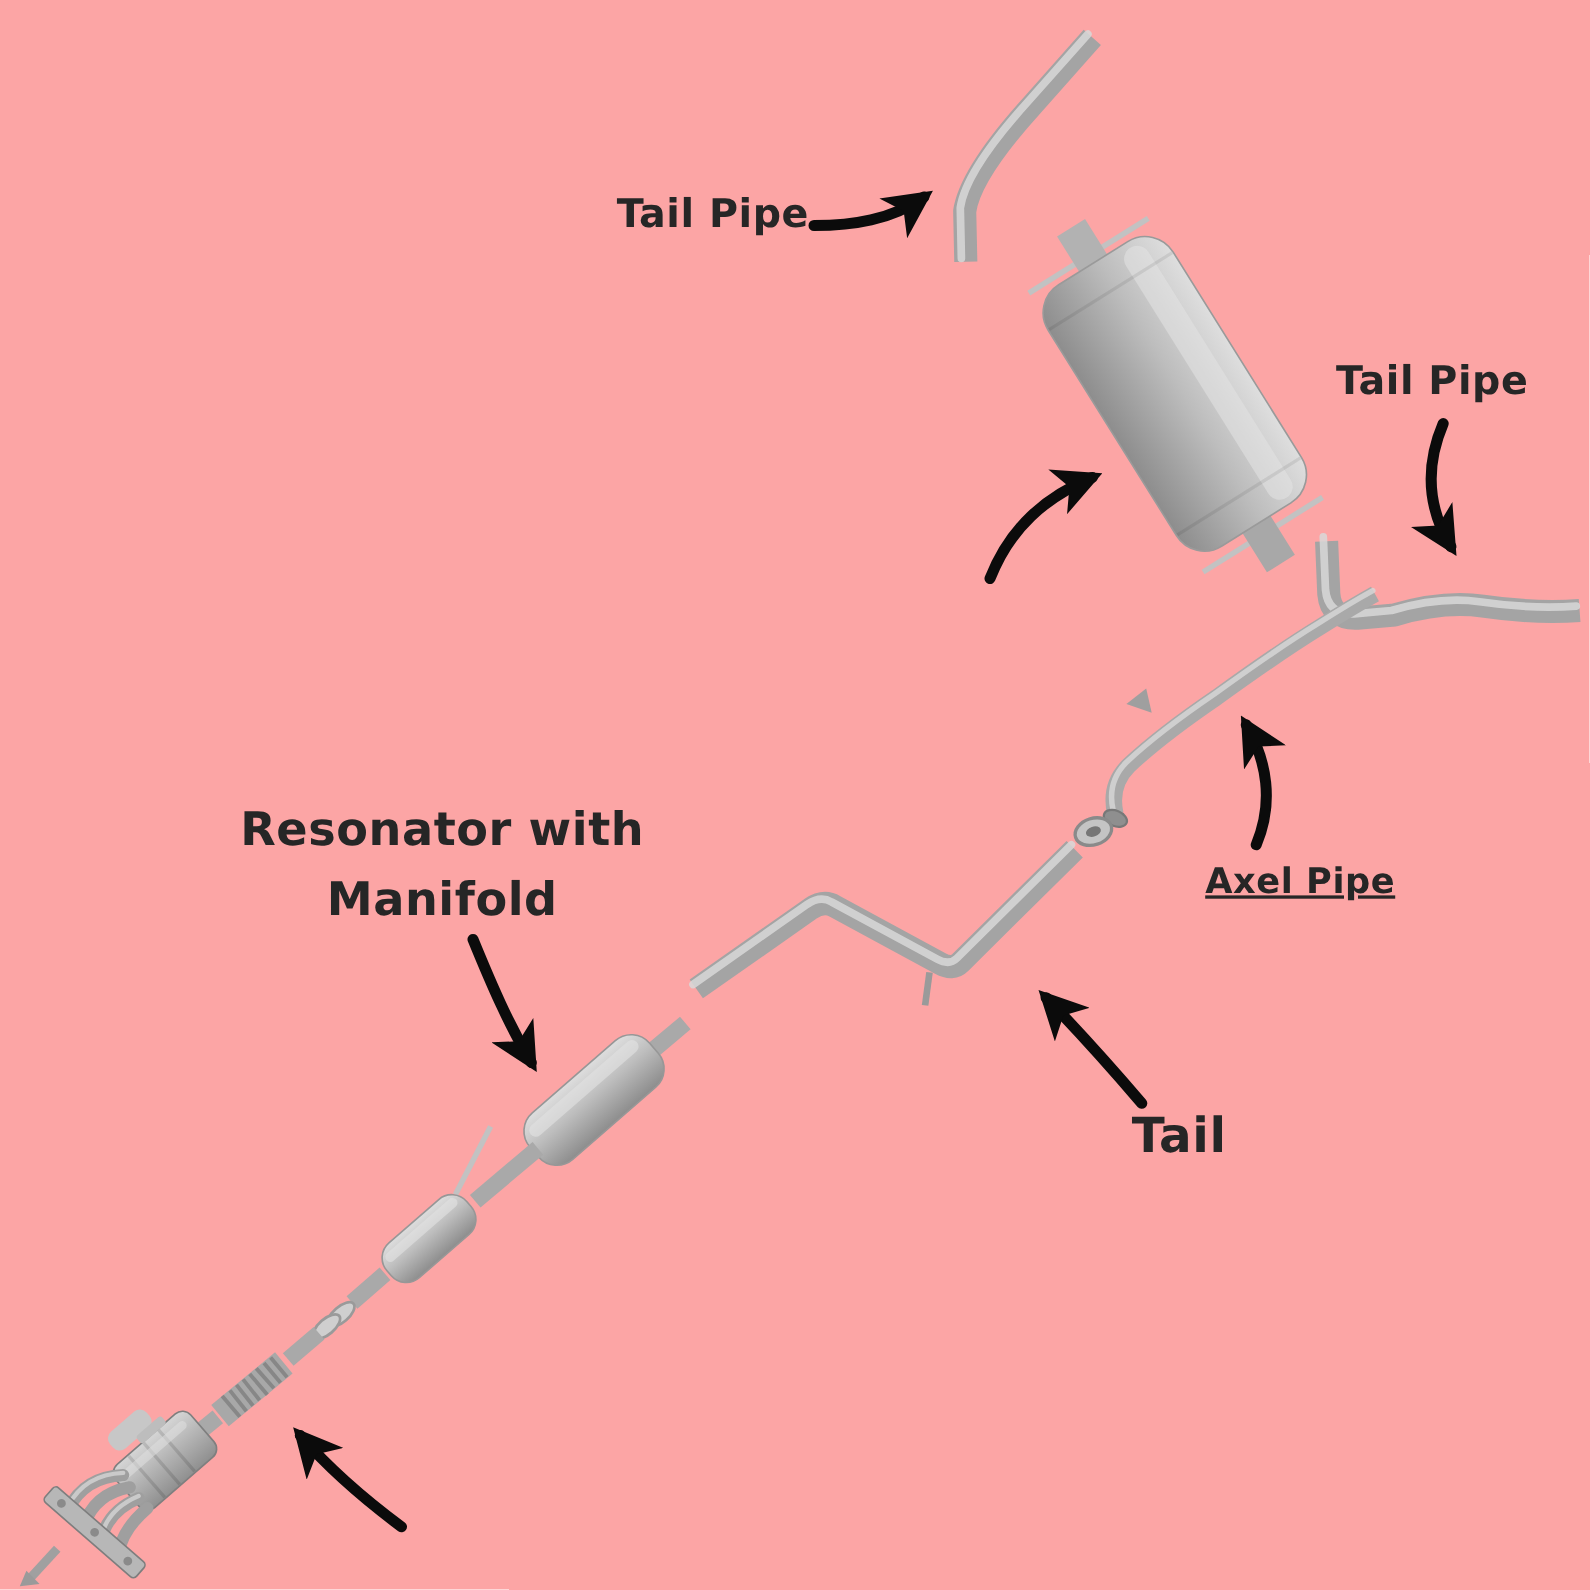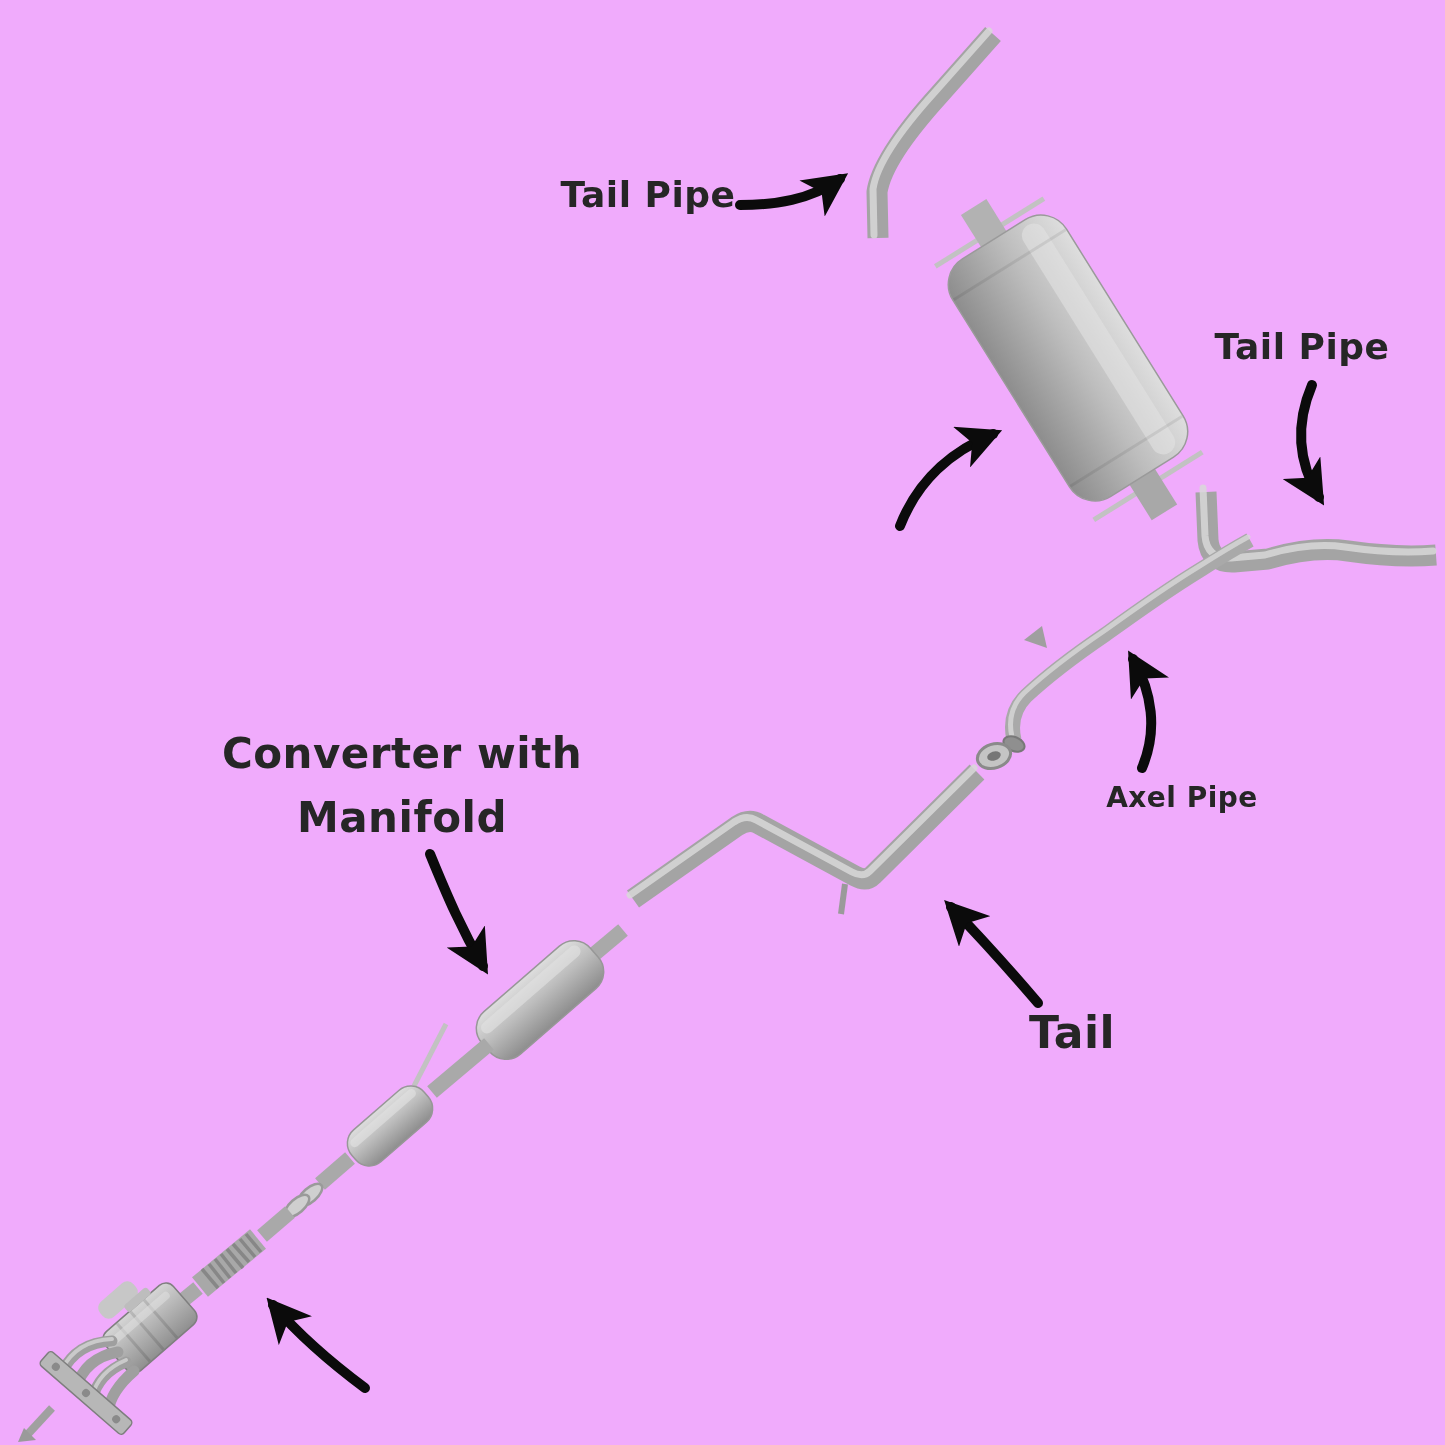--- a/index.html
+++ b/index.html
@@ -1,26 +1,26 @@
 <!DOCTYPE html>
 <html><head>
 <meta charset="utf-8">
 <style>
   html,body{margin:0;padding:0;background:#ffffff;}
   .stage{
-    position:relative;width:1445px;height:1445px;background:#f0abfc;
+    position:relative;width:1445px;height:1445px;background:#fca5a5;
     font-family:"DejaVu Sans","Liberation Sans",sans-serif;overflow:hidden;
   }
   .stage > svg{position:absolute;left:0;top:0;}
   .lbl{
     position:absolute;font-weight:700;color:#262626;text-align:center;
     white-space:nowrap;transform:translateX(-50%);letter-spacing:.5px;line-height:1.5;
   }
   .lbl-36{font-size:36px;}
-  .lbl-40{font-size:28px;}
+  .lbl-40{font-size:32px;text-decoration:underline;}
   .lbl-42{font-size:42px;line-height:64px;}
   .lbl-44{font-size:44px;}
   .pipe{fill:none;stroke:#a4a4a4;stroke-width:21;stroke-linejoin:round;}
   .pipe-thin{fill:none;stroke:#a9a9a9;stroke-width:15;stroke-linejoin:round;}
   .pipe-hi{fill:none;stroke:#d8d8d8;stroke-width:7;opacity:.85;stroke-linecap:round;stroke-linejoin:round;}
   .pipe-hi2{fill:none;stroke:#d8d8d8;stroke-width:5;opacity:.8;stroke-linecap:round;stroke-linejoin:round;}
   .rod{stroke:#c2c2c2;stroke-width:5;fill:none;}
   .arrow{fill:none;stroke:#0b0b0b;stroke-width:10;stroke-linecap:round;}
   .runner{fill:none;stroke:#9f9f9f;stroke-width:11;stroke-linecap:round;}
   .runner-hi{fill:none;stroke:#cecece;stroke-width:4;stroke-linecap:round;opacity:.9;}
@@ -164,20 +164,20 @@
   </svg>
 
   <div class="lbl lbl-36" style="left:648px;top:168px;">Tail Pipe</div>
 
   <div class="lbl lbl-36" style="left:1302px;top:320px;">Tail Pipe</div>
 
 
   <div class="lbl lbl-40" style="left:1182px;top:777px;">Axel Pipe</div>
 
   <div class="lbl lbl-42" style="left:402px;top:722px;">
-    <div>Converter with</div>
+    <div>Resonator with</div>
     <div>Manifold</div>
   </div>
 
   <div class="lbl lbl-44" style="left:1072px;top:1000px;">Tail</div>
 
 
 </div>
 
 </body></html>

